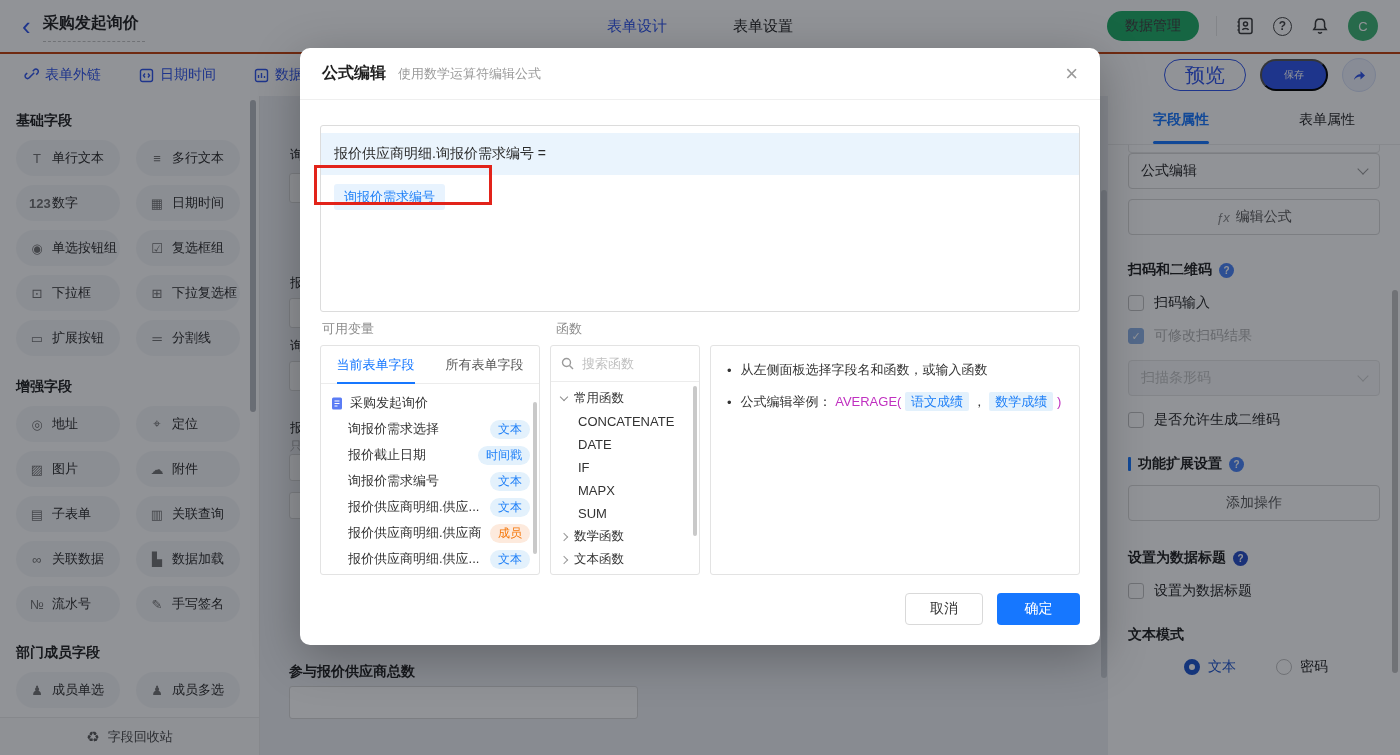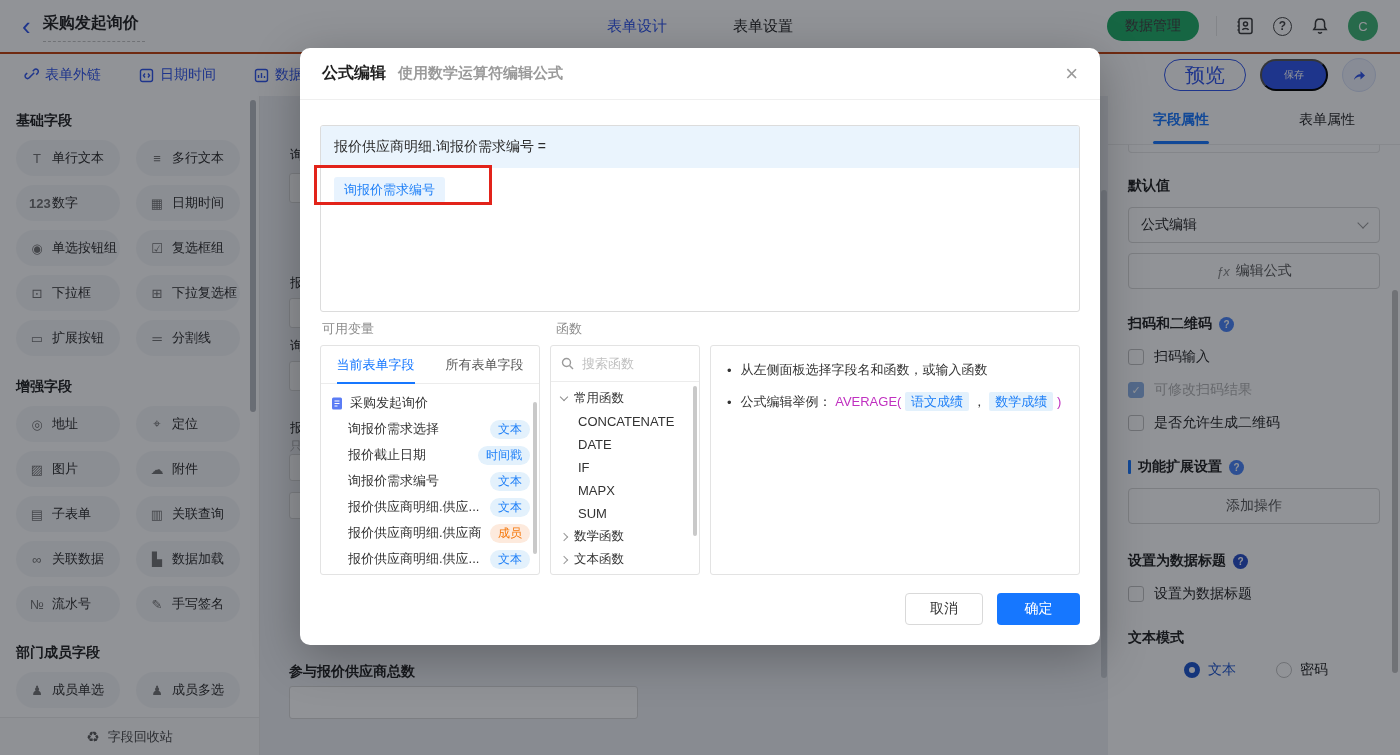--- a/index.html
+++ b/index.html
@@ -110,26 +110,26 @@
             transform:rotate(-45deg); display:inline-block; }
   .chev-d { width:6px; height:6px; border-right:1.5px solid #8c8c8c; border-bottom:1.5px solid #8c8c8c;
             transform:rotate(45deg); display:inline-block; margin-top:-3px; }
 
   
   .overlay { position:absolute; inset:0; background:rgba(12,16,24,0.45); z-index:10; }
   .modal { position:absolute; left:300px; top:48px; width:800px; height:597px; background:#fff;
            border-radius:10px; z-index:20; box-shadow:0 12px 48px rgba(0,0,0,0.28); }
   .m-head { height:52px; border-bottom:1px solid #efefef; display:flex; align-items:center; padding:0 22px; gap:12px; }
   .m-title { font-size:16px; font-weight:bold; color:#1f1f1f; }
-  .m-sub { font-size:15px; color:#9a9a9a;font-weight:bold; }
+  .m-sub { font-size:13px; color:#9a9a9a; }
   .m-close { position:absolute; top:15px; right:22px; font-size:22px; color:#9a9a9a; line-height:1; cursor:pointer; }
   .m-formula { position:absolute; left:20px; top:77px; width:760px; height:187px; border:1px solid #dcdcdc;
                border-radius:3px; overflow:hidden; }
   .m-f-head { height:42px; background:#eaf4fd; display:flex; align-items:center; padding:0 13px;
-              font-size:14px; color:#2b2b2b; }
+              font-size:14px; color:#2b2b2b;margin-top:7px; }
   .m-f-body { padding:9px 13px; }
   .m-chip { display:inline-block; background:#e8f3fe; color:#2080f7; font-size:13px; padding:4px 10px;
             border-radius:3px; cursor:pointer; }
   .m-redbox { position:absolute; left:14px; top:117px; width:178px; height:40px; border:3px solid #e2231a; z-index:5; }
   .m-seclabel { position:absolute; top:272px; font-size:13px; color:#8c8c8c; }
   .m-box { position:absolute; top:297px; height:230px; border:1px solid #e3e3e3; border-radius:3px;
            background:#fff; overflow:hidden; }
   .m-varbox { left:20px; width:220px; }
   .m-vtabs { height:38px; border-bottom:1px solid #ececec; display:flex; }
   .m-vtab { flex:1; display:flex; align-items:center; justify-content:center; font-size:13px; color:#595959;
@@ -359,41 +359,44 @@
 </div>
 
 <div class="rightpanel">
   <div class="rp-tabs">
     <div class="rp-tab active">字段属性</div>
     <div class="rp-tab">表单属性</div>
   </div>
   <div class="rp-body">
     <div class="rp-cut"></div>
 
-    <div class="rp-title">默认值</div>
     <div class="rp-select">
       <span>公式编辑</span>
       <span class="chev"></span>
     </div>
     <div class="rp-btn">
       <span class="fxg">ƒx</span>
       <span>编辑公式</span>
     </div>
 
     <div class="rp-title mt26">
       <span>扫码和二维码</span>
       <span class="qmark">?</span>
     </div>
     <div class="cb-row">
       <span class="cb"></span>
       <span>扫码输入</span>
     </div>
     <div class="cb-row disabled">
       <span class="cb checked-dis">✓</span>
       <span>可修改扫码结果</span>
+    </div>
+    <div class="rp-select disabled">
+      <span>扫描条形码</span>
+      <span class="chev dis"></span>
     </div>
     <div class="cb-row">
       <span class="cb"></span>
       <span>是否允许生成二维码</span>
     </div>
 
     <div class="rp-title mt26">
       <span class="vbar"></span>
       <span>功能扩展设置</span>
       <span class="qmark">?</span>

